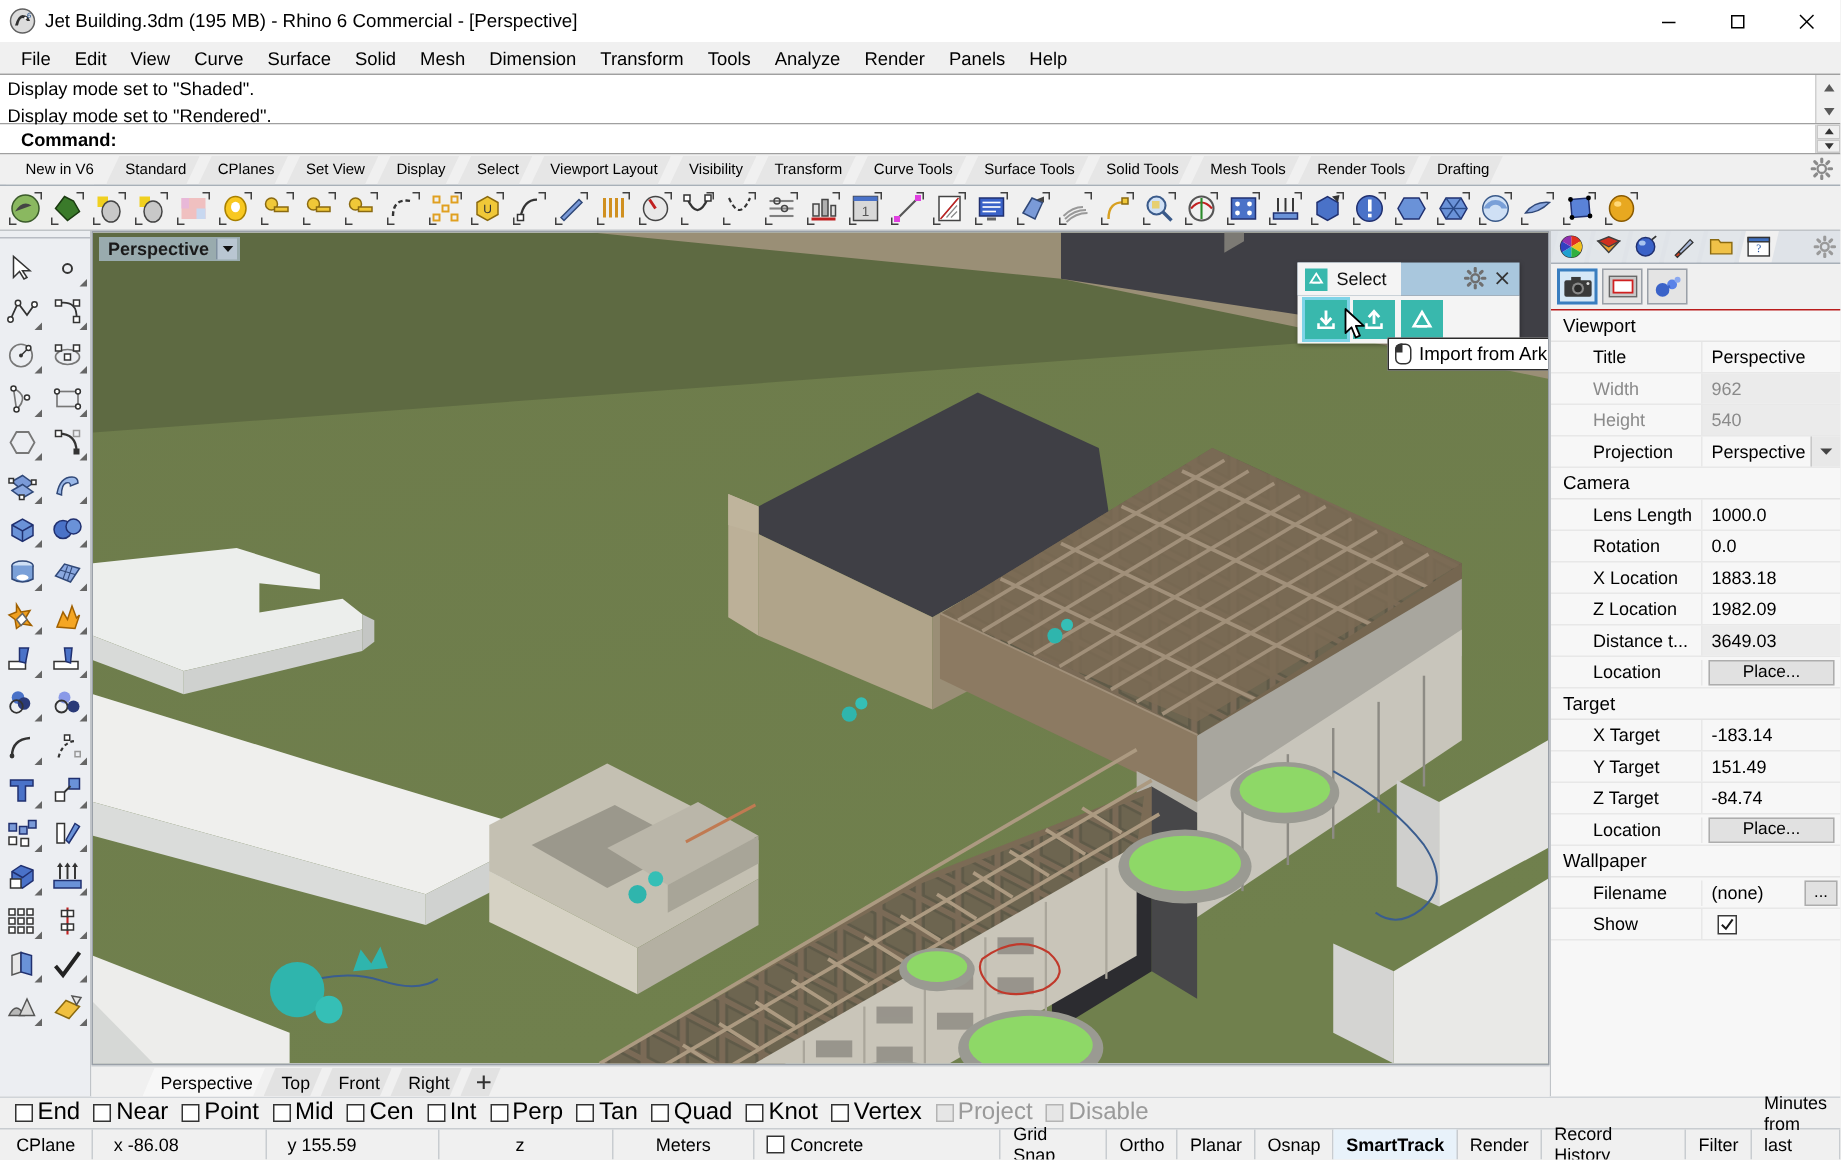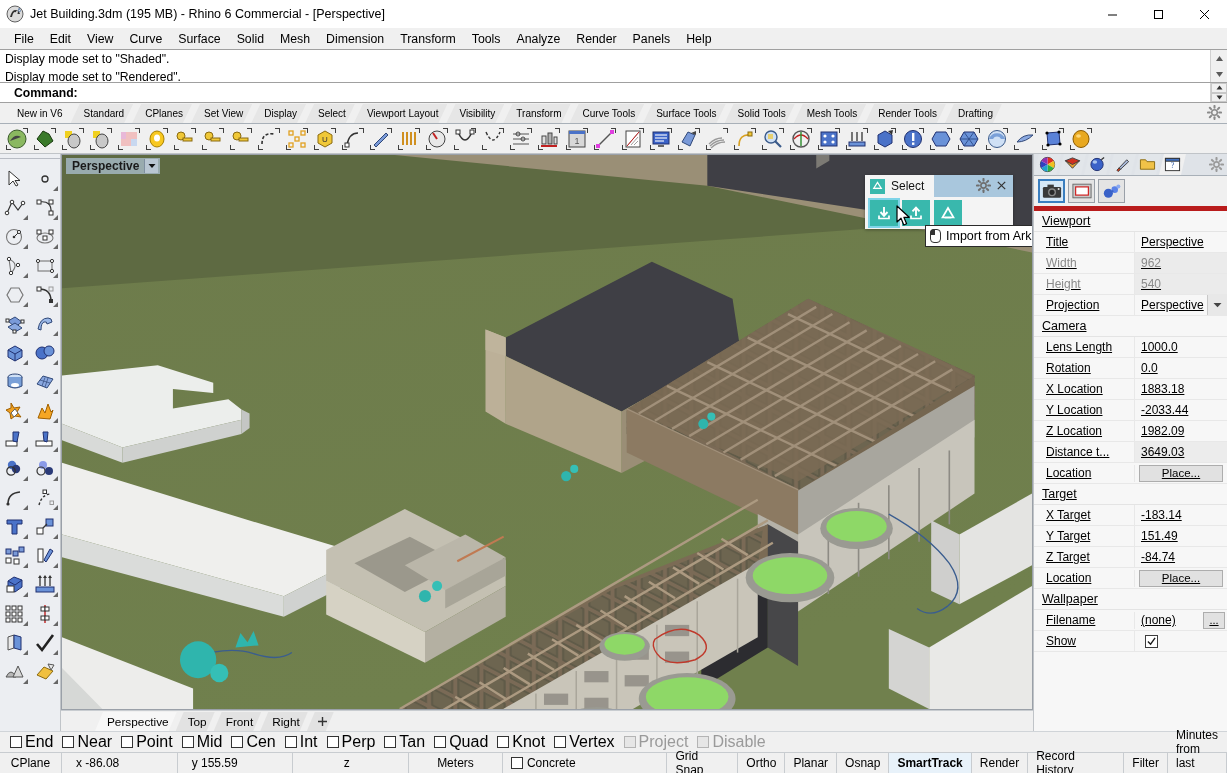--- a/index.html
+++ b/index.html
@@ -87,24 +87,24 @@
              border-bottom:1px solid #a8b0b8; }
   .rp-tab { width:27px; height:21px; display:flex; align-items:center; justify-content:center;
             background:#e2e6ea; margin-right:-2px;
             clip-path: polygon(5px 0, 100% 0, calc(100% - 5px) 100%, 0 100%); }
   .rp-tab.active { background:#f0f0f0; }
   .rp-gear { position:absolute; right:3px; top:3px; width:15px; height:15px; }
   .rp-subbar { height:30px; display:flex; align-items:center; gap:3px; padding-left:4px; background:#f0f0f0; }
   .rp-sub-btn { width:27px; height:24px; display:flex; align-items:center; justify-content:center;
                 background:#e4e4e4; border:1px solid #9aa0a8; }
   .rp-sub-btn.sel { border:2px solid #3a7ebf; background:#d6e8f7; }
-  .rp-body { flex:1; background:#f7f7f7; border-top:5px solid #b91c1c; overflow:hidden;text-decoration:underline; }
+  .rp-body { flex:1; background:#f7f7f7; border-top:1px solid #b91c1c; overflow:hidden; }
   .grp { padding:3px 0 3px 8px; font-size:12.5px; color:#000; border-bottom:1px solid #e4e4e4; }
   .row { display:flex; height:21px; align-items:center; border-bottom:1px solid #e8e8e8; font-size:12px; }
-  .row .lbl { width:100px; padding-left:12px; color:#000; }
+  .row .lbl { width:100px; padding-left:28px; color:#000; }
   .row .lbl.dim { color:#8a8a8a; }
   .row .val { flex:1; padding-left:6px; color:#000; border-left:1px solid #e8e8e8; height:100%;
               display:flex; align-items:center; }
   .row .val.dim { color:#8a8a8a; background:#ebebeb; }
   .row .val.shade { background:#ececec; }
   .combo { flex:1; display:flex; height:100%; border-left:1px solid #e8e8e8; }
   .combo .cv { flex:1; padding-left:6px; display:flex; align-items:center; }
   .combo .carrow { width:20px; background:#e8e8e8; border-left:1px solid #c8c8c8;
                    display:flex; align-items:center; justify-content:center; font-size:8px; color:#333; }
   .btncell { flex:1; border-left:1px solid #e8e8e8; display:flex; align-items:center; justify-content:center; padding:0 4px; }
@@ -1397,24 +1397,20 @@
           </div>
           <div class="row">
             <div class="lbl">Rotation</div>
             <div class="val">0.0</div>
           </div>
           <div class="row">
             <div class="lbl">X Location</div>
             <div class="val">1883.18</div>
           </div>
           <div class="row">
-            <div class="lbl">Y Location</div>
-            <div class="val">-2033.44</div>
-          </div>
-          <div class="row">
             <div class="lbl">Z Location</div>
             <div class="val">1982.09</div>
           </div>
           <div class="row">
             <div class="lbl">Distance t...</div>
             <div class="val shade">3649.03</div>
           </div>
           <div class="row">
             <div class="lbl">Location</div>
             <div class="btncell">

